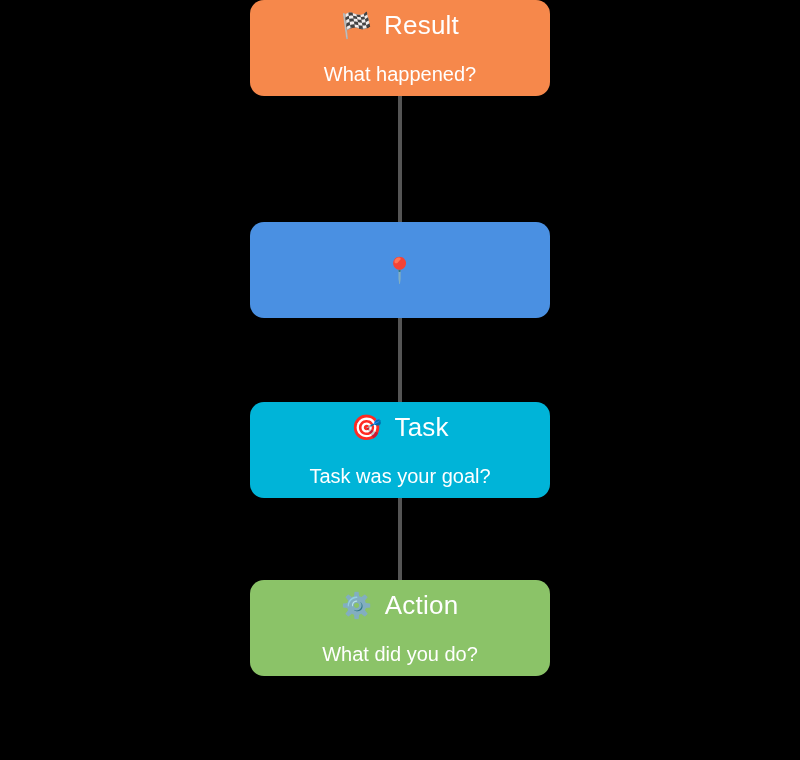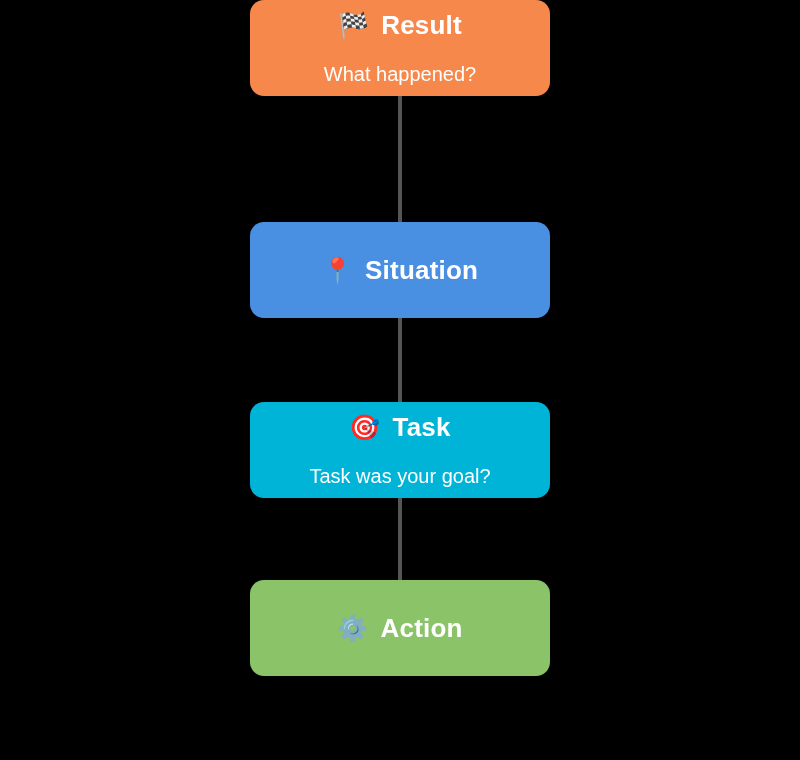--- a/index.html
+++ b/index.html
@@ -52,21 +52,21 @@
     align-items: center;
     gap: 12px;
     line-height: 1;
   }
   .step-emoji {
     font-size: 25px;
     line-height: 1;
   }
   .step-label {
     font-size: 26px;
-    font-weight: 700;
+    font-weight: 400;
     letter-spacing: 0.2px;
     line-height: 1;
     text-align: right;
   }
   .step-question {
     font-size: 20px;
     font-weight: 500;
     line-height: 1;
     margin-top: 17px;
   }
@@ -74,37 +74,37 @@
 </head>
 <body>
 
 <div class="canvas">
 
   <div class="connector-line" style="background-color: rgb(85, 85, 85);"></div>
 
   <div class="step-box" style="background-color: rgb(74, 144, 226);">
     <div class="step-title-row">
       <span class="step-emoji">📍</span>
-      <span class="step-label">Situation</span>
     </div>
   </div>
 
   <div class="step-box" style="background-color: rgb(0, 180, 216);">
     <div class="step-title-row">
       <span class="step-emoji">🎯</span>
       <span class="step-label">Task</span>
     </div>
     <div class="step-question">Task was your goal?</div>
   </div>
 
   <div class="step-box" style="background-color: rgb(139, 195, 104);">
     <div class="step-title-row">
       <span class="step-emoji">⚙️</span>
       <span class="step-label">Action</span>
     </div>
+    <div class="step-question">What did you do?</div>
   </div>
 
   <div class="step-box" style="background-color: rgb(246, 136, 75);">
     <div class="step-title-row">
       <span class="step-emoji">🏁</span>
       <span class="step-label">Result</span>
     </div>
     <div class="step-question">What happened?</div>
   </div>
 

